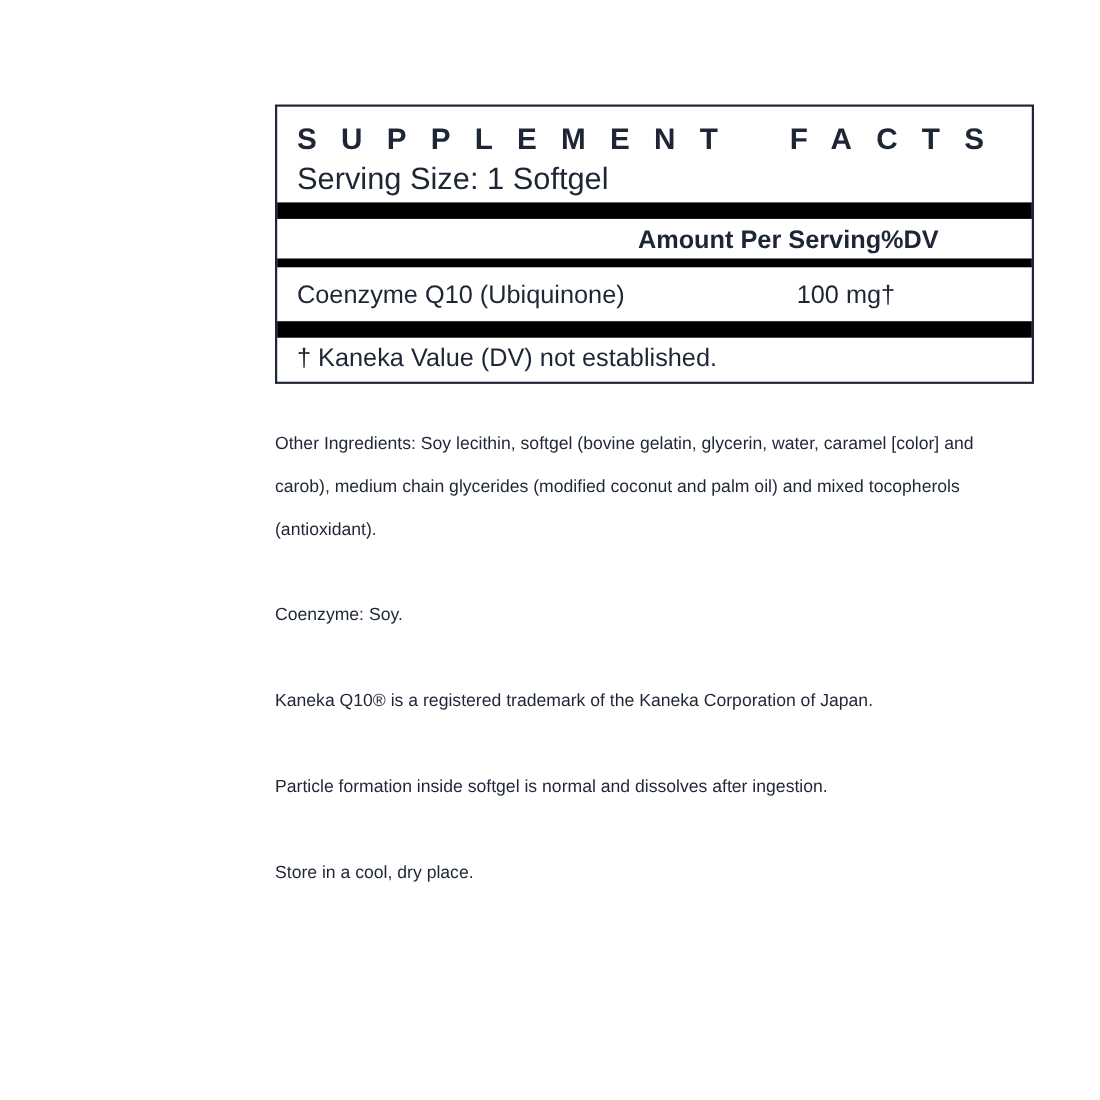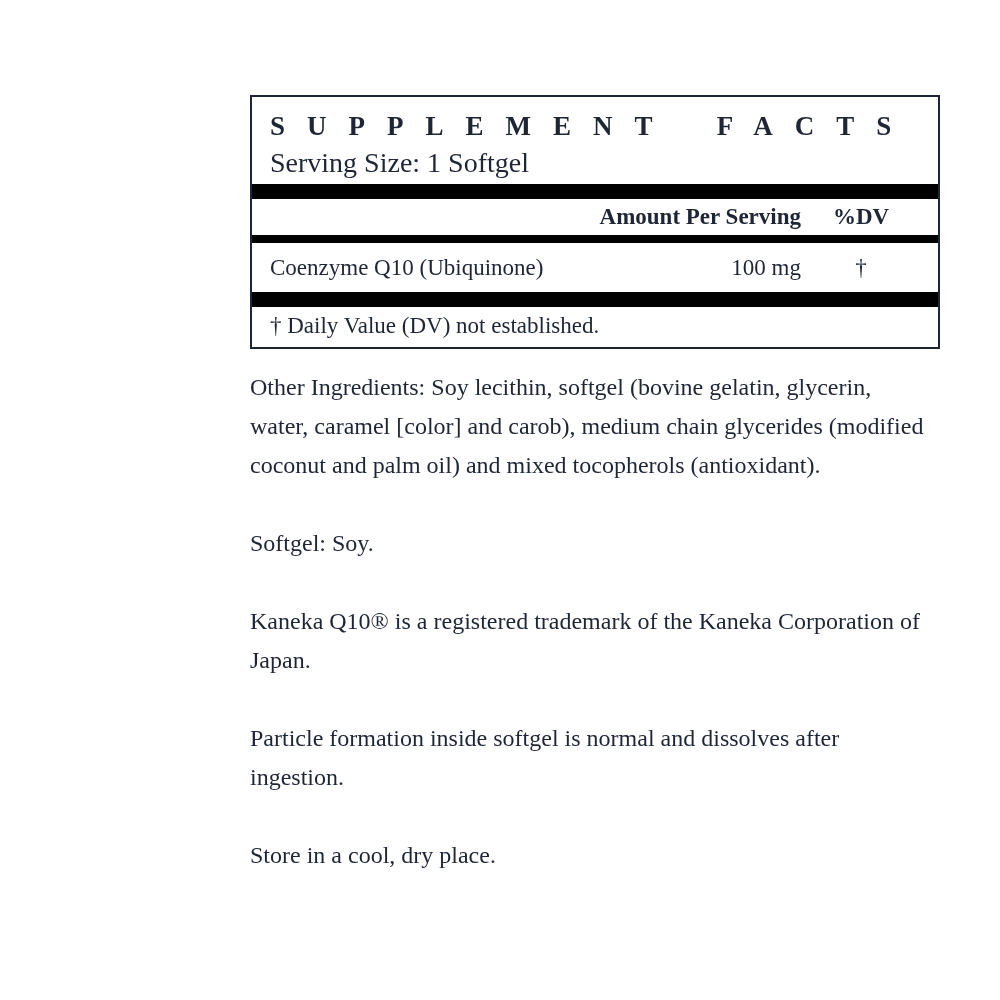--- a/index.html
+++ b/index.html
@@ -5,21 +5,21 @@
   html, body {
     margin: 0;
     padding: 0;
     background: #ffffff;
   }
   .page {
     position: relative;
     width: 1000px;
     height: 1000px;
     background: #ffffff;
-    font-family: Liberation Serif, serif;
+    font-family: Liberation Sans, sans-serif;
     color: #1e2636;
     overflow: hidden;
   }
 
   
   .facts-box {
     position: absolute;
     left: 250px;
     top: 95px;
     width: 690px;
@@ -54,44 +54,44 @@
     background: #000000;
   }
   .facts-row {
     display: grid;
     grid-template-columns: 1fr auto 120px;
     align-items: center;
     padding: 0 17px 0 18px;
     font-size: 23px;
   }
   .facts-row .col-amount { text-align: center; }
-  .facts-row .col-dv { text-align: center; }
+  .facts-row .col-dv { text-align: left; }
   .col-head-row {
     height: 36px;
     font-weight: 700;
   }
   .nutrient-row {
     height: 49px;
     font-weight: 400;
     border-radius: 15px;
   }
   .facts-footnote {
     padding: 5px 18px 8px 18px;
     font-size: 23px;
     line-height: 27px;
     font-weight: 400;
   }
 
   
   .body-copy {
     position: absolute;
     left: 250px;
-    top: 368px;
+    top: 384px;
     width: 684px;
-    font-size: 24px;
+    font-size: 16px;
     line-height: 39px;
     font-weight: 400;
   }
   .body-copy p {
     margin: 0 0 39px 0;
   }
 </style>
 </head>
 <body>
 
@@ -115,25 +115,25 @@
     <div class="bar-thin"></div>
 
     <div class="facts-row nutrient-row">
       <div class="col-name">Coenzyme Q10 (Ubiquinone)</div>
       <div class="col-amount">100 mg</div>
       <div class="col-dv">†</div>
     </div>
 
     <div class="bar-thick"></div>
 
-    <div class="facts-footnote">† Daily Value (DV) not established.</div>
+    <div class="facts-footnote">† Kaneka Value (DV) not established.</div>
 
   </div>
 
   <div class="body-copy">
     <p>Other Ingredients: Soy lecithin, softgel (bovine gelatin, glycerin, water, caramel [color] and carob), medium chain glycerides (modified coconut and palm oil) and mixed tocopherols (antioxidant).</p>
-    <p>Softgel: Soy.</p>
+    <p>Coenzyme: Soy.</p>
     <p>Kaneka Q10® is a registered trademark of the Kaneka Corporation of Japan.</p>
     <p>Particle formation inside softgel is normal and dissolves after ingestion.</p>
     <p>Store in a cool, dry place.</p>
   </div>
 
 </div>
 
 </body></html>

